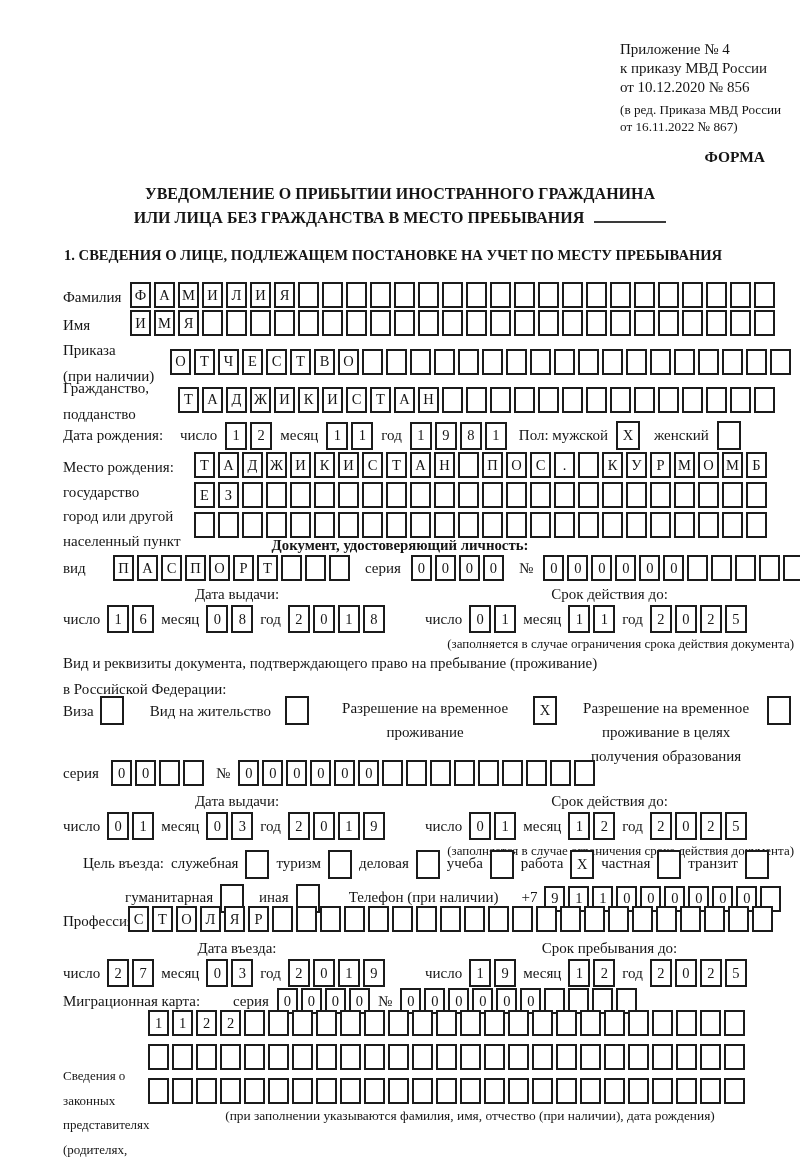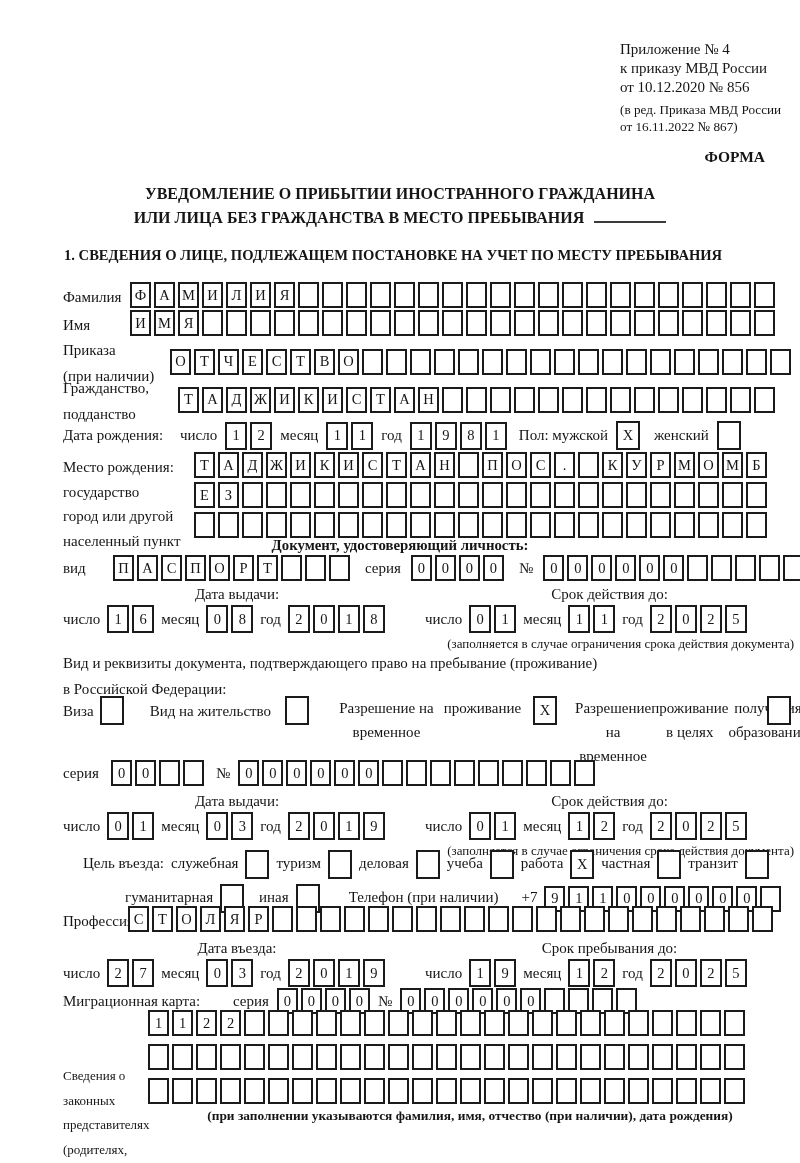--- a/index.html
+++ b/index.html
@@ -33,28 +33,28 @@
   .ds{left:63px;right:6px;}
   .ds-grid{display:flex;}
   .ds-left{width:348px;flex:none;}
   .ds-right{flex:1;padding-left:14px;}
   .ds-head{font-size:15px;text-align:center;line-height:17px;}
   .ds-row{display:flex;align-items:center;gap:7px;margin-top:2px;}
   .ds-row .dlabel{font-size:15px;flex:none;}
   .ds-note{font-size:13px;text-align:right;margin-top:3px;}
 
   .permit-row{display:flex;align-items:flex-start;}
-  .pstack{display:flex;flex-direction:row;text-align:center;font-size:15px;line-height:24px;flex:none;}
+  .pstack{display:flex;flex-direction:column;text-align:center;font-size:15px;line-height:24px;flex:none;}
   .plabel{font-size:15px;line-height:19px;padding-top:6px;flex:none;}
 
   .purpose{display:flex;align-items:center;gap:7px;font-size:15px;}
   .purpose .plbl{flex:none;padding-bottom:2px;}
 
   .title-underline{display:inline-block;width:72px;border-bottom:2.4px solid #3a3a3a;height:16px;margin-left:10px;}
-  .g-note{font-size:13.4px;font-weight:bold;}
+  .g-note{font-size:13.4px;}
 </style>
 </head>
 <body>
 
 <div class="page">
 
   <div class="abs txt" style="left:620px;top:40px;width:176px;">
     <div>Приложение № 4</div>
     <div>к приказу МВД России</div>
     <div>от 10.12.2020 № 856</div>

